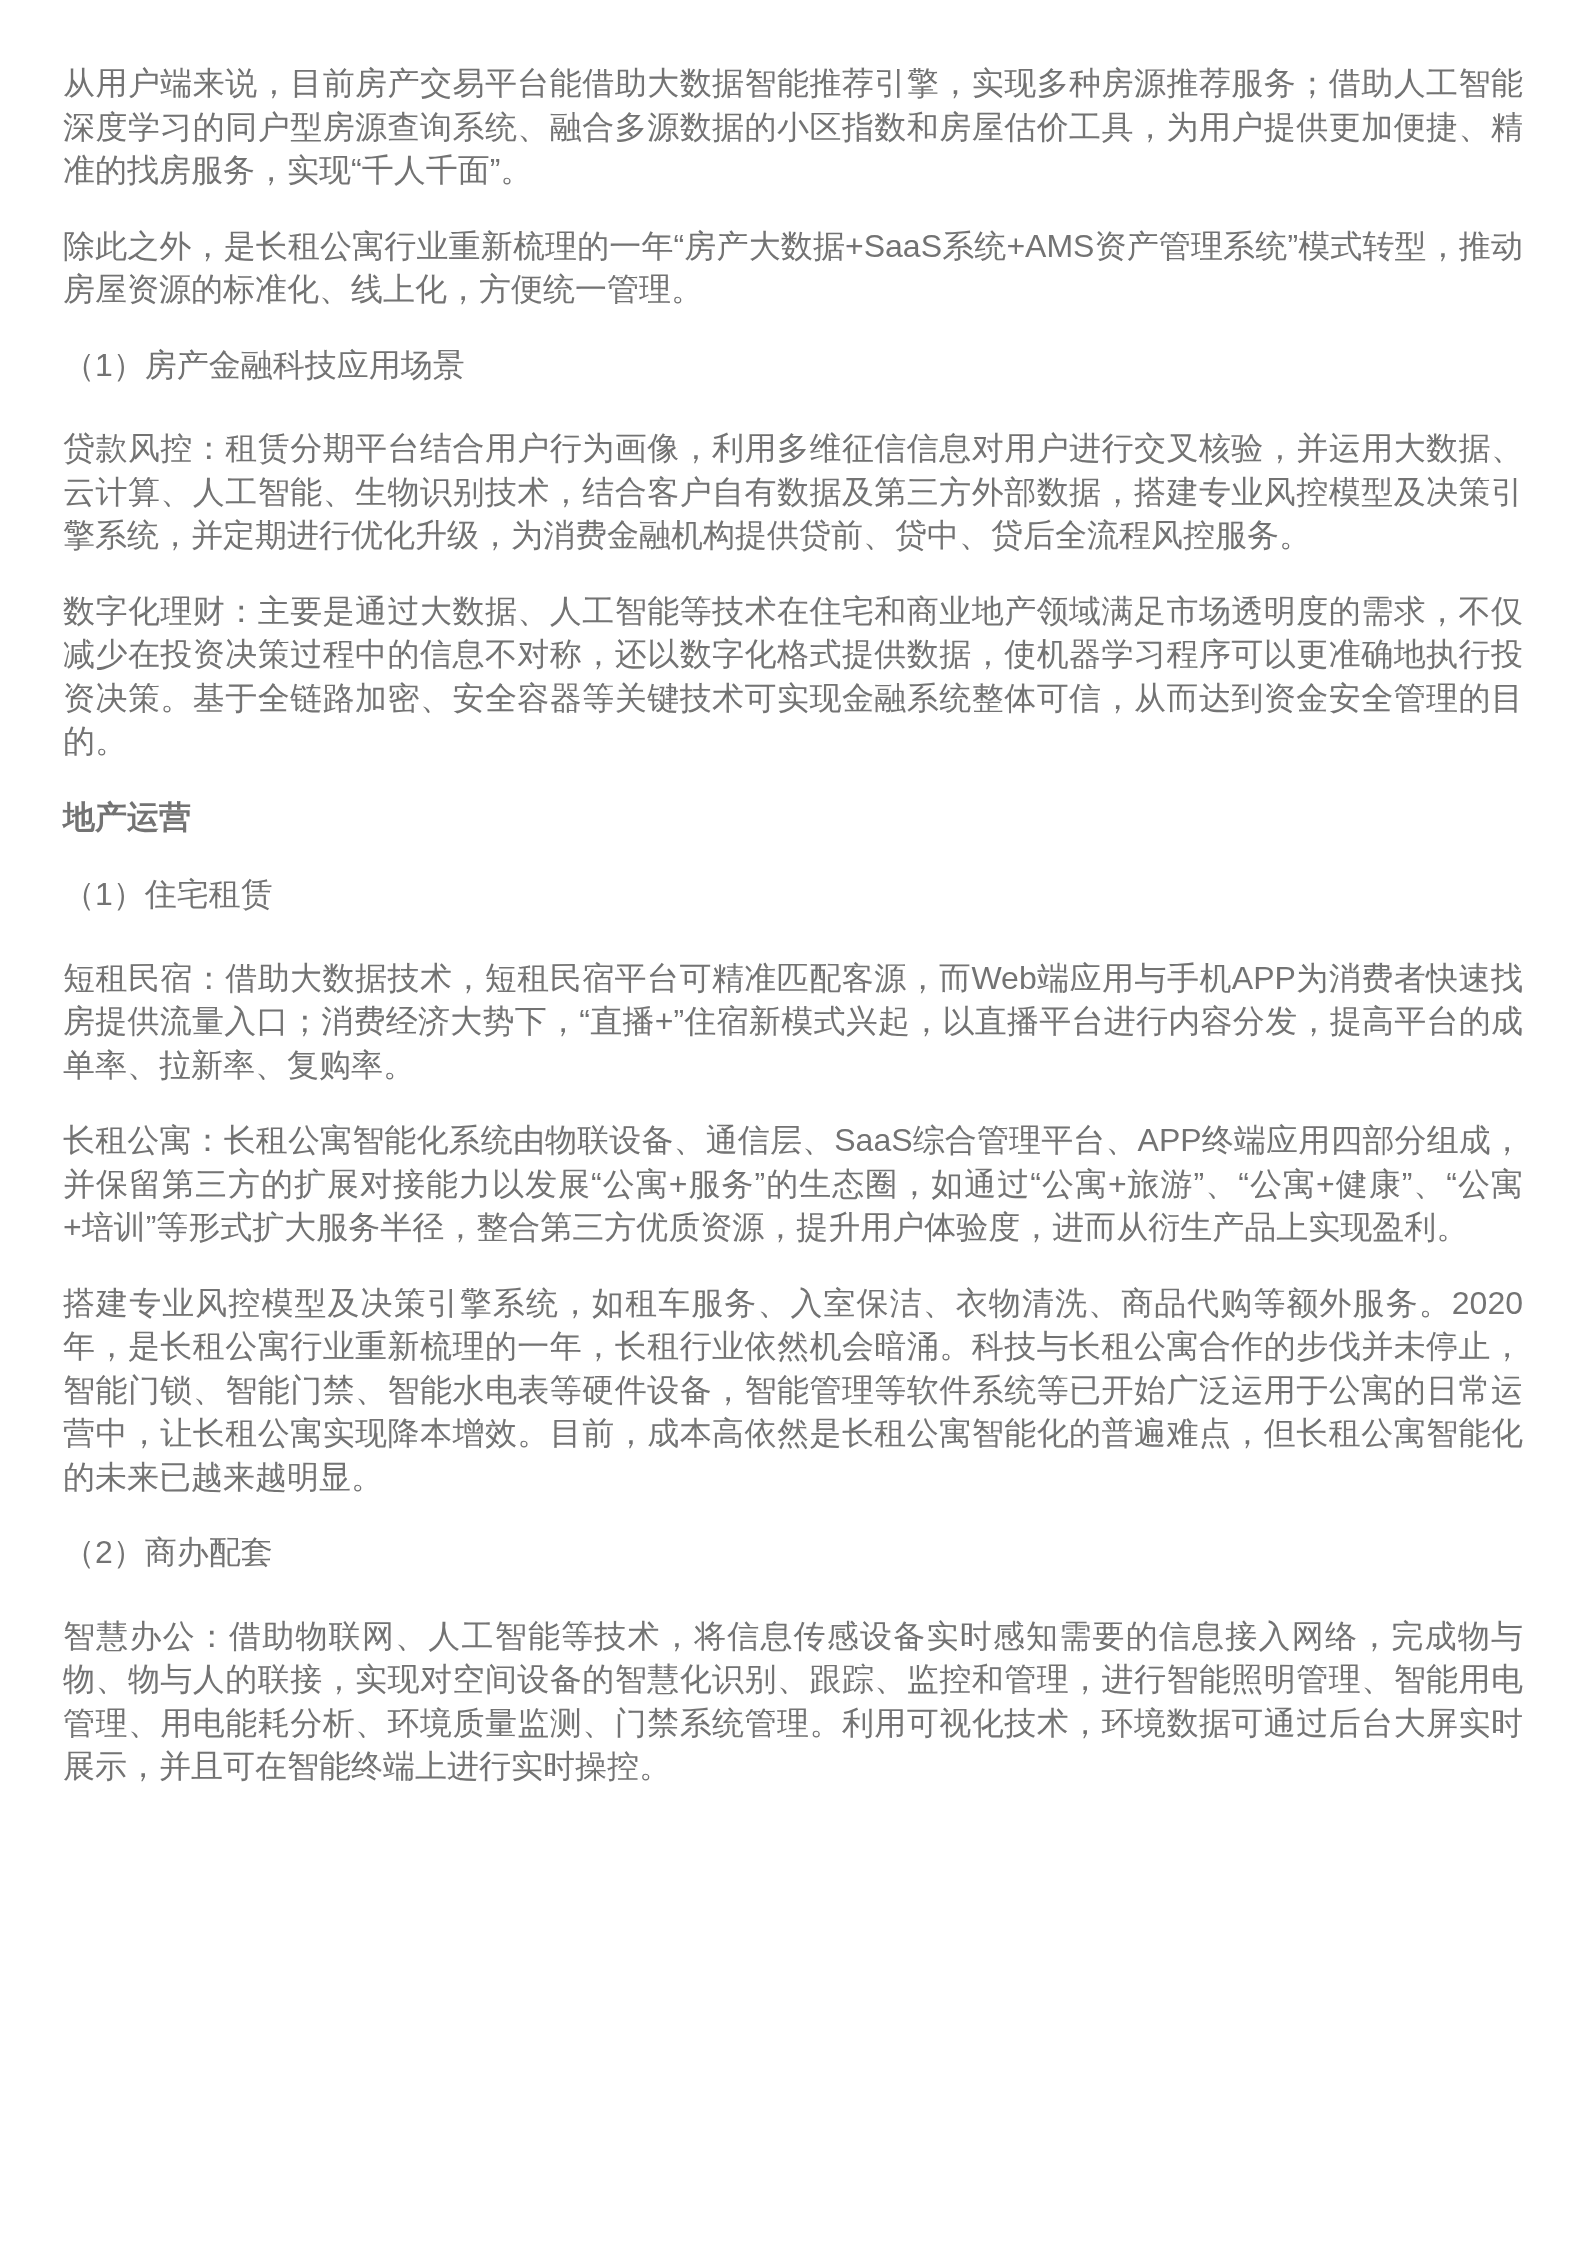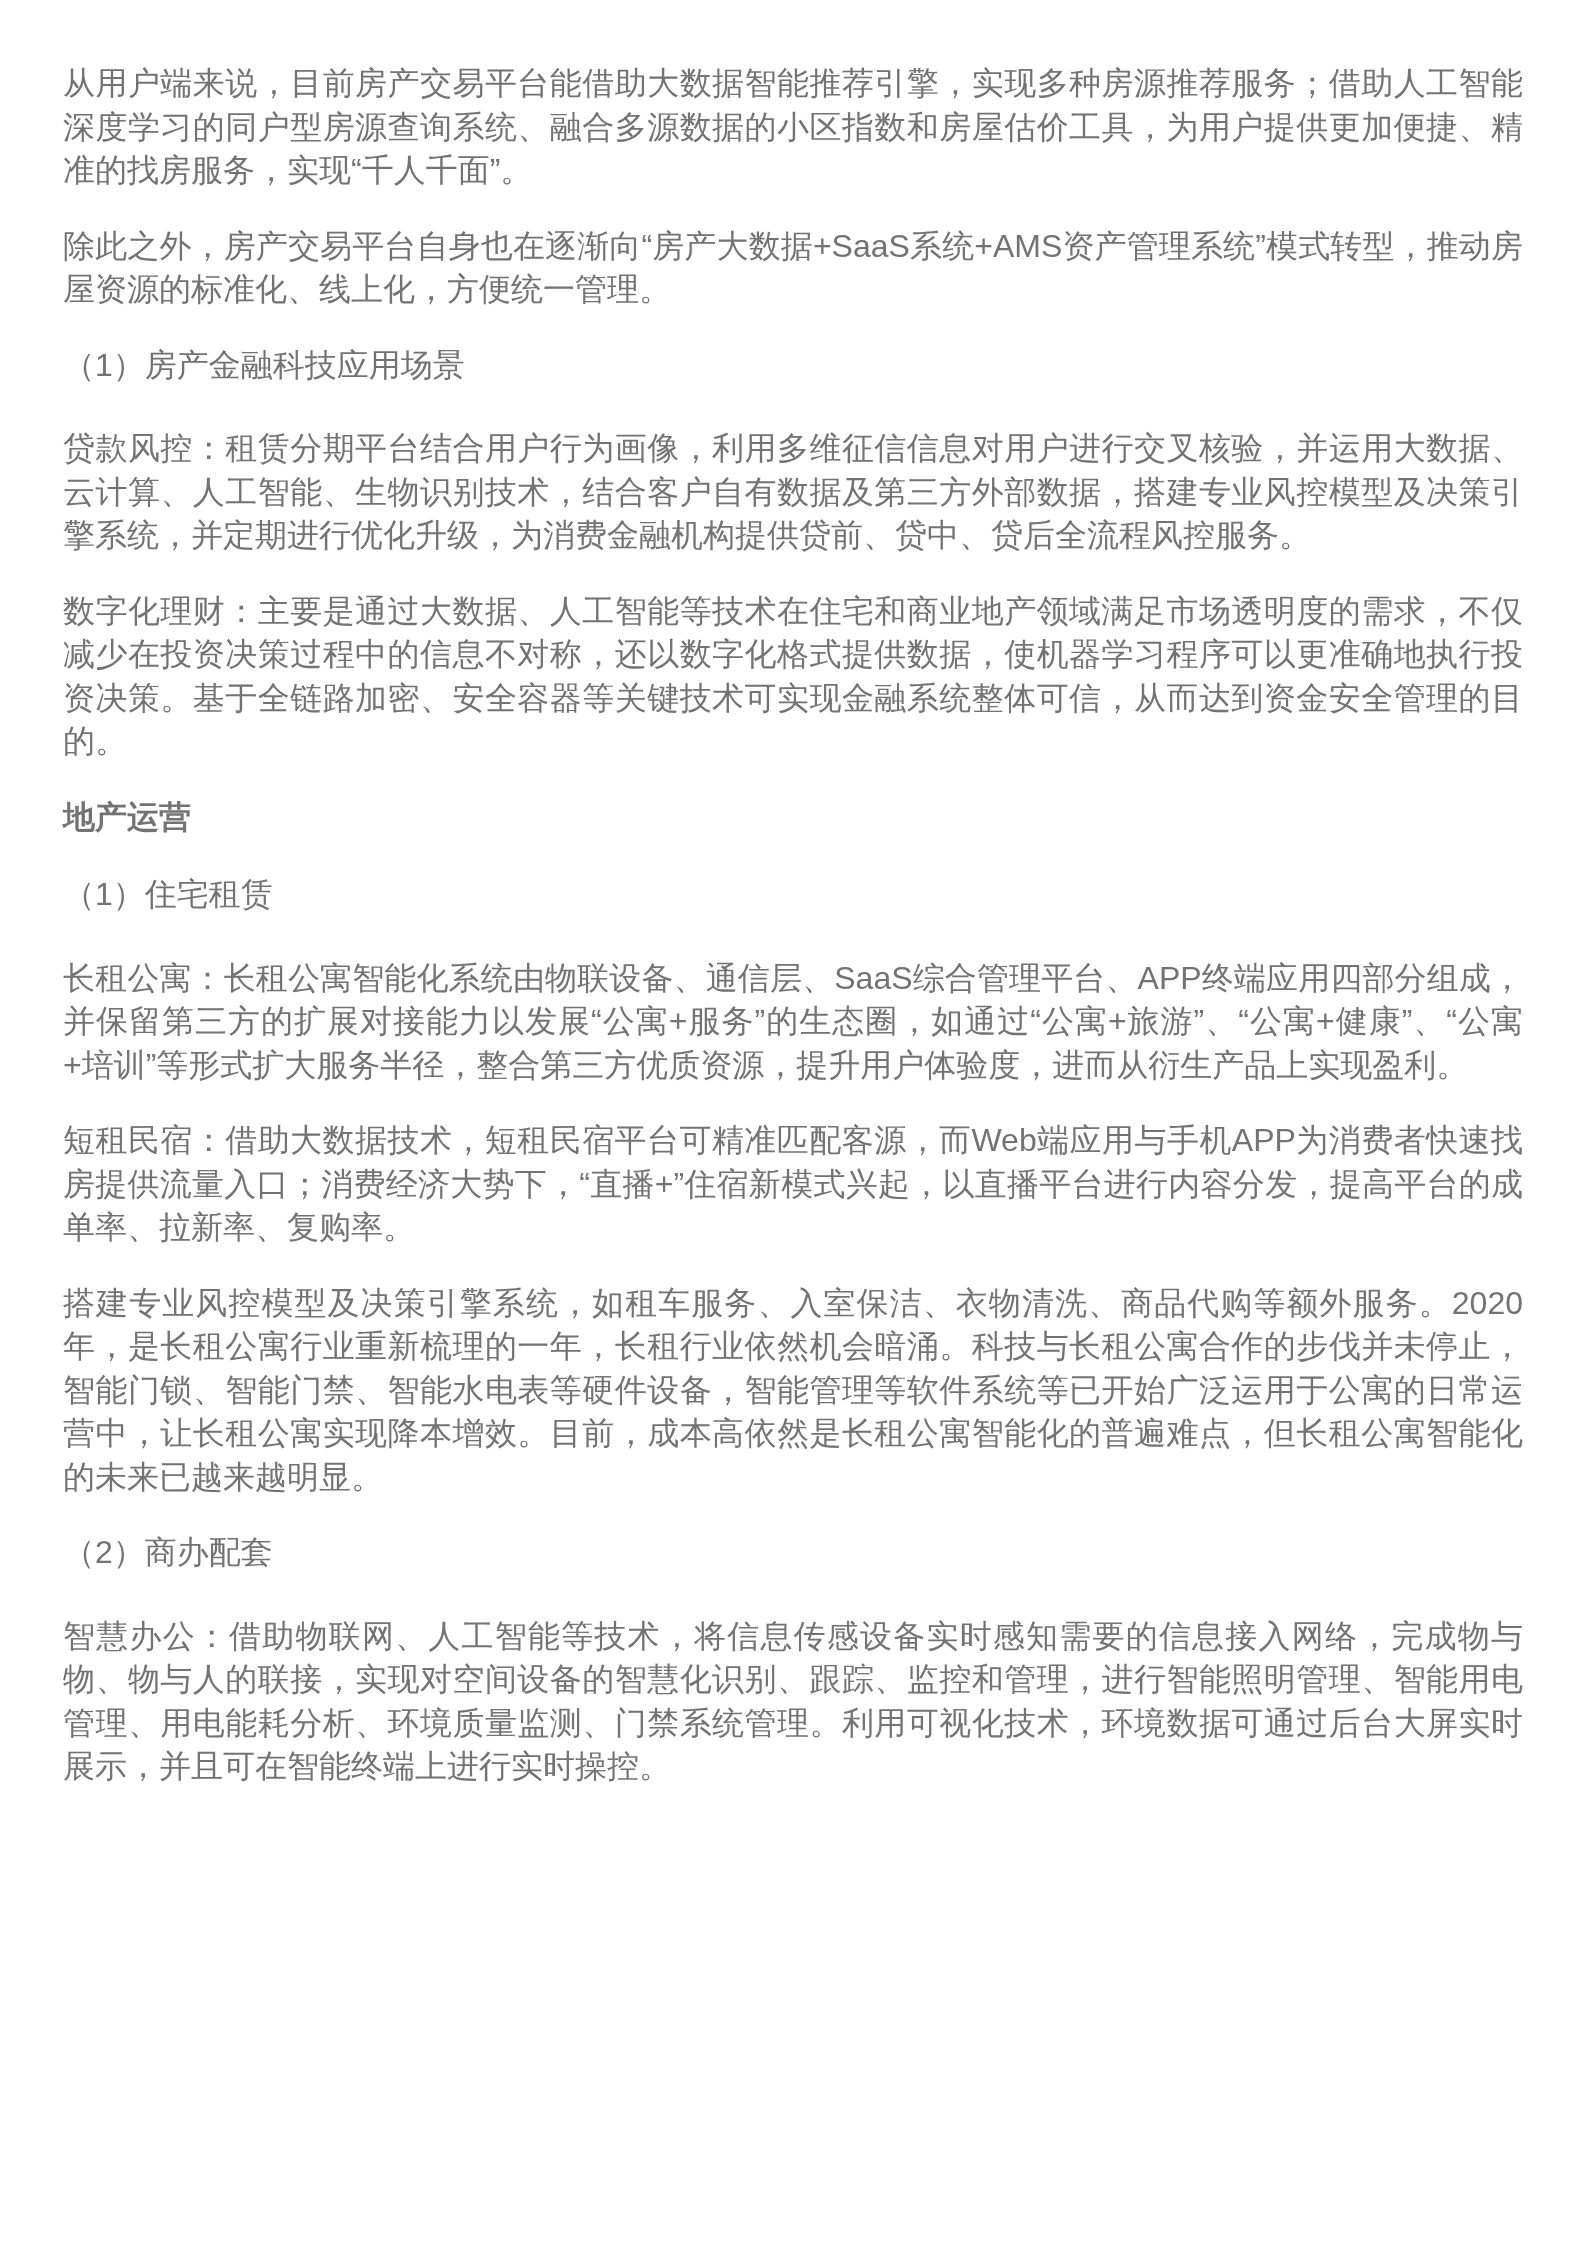--- a/index.html
+++ b/index.html
@@ -35,35 +35,35 @@
     margin: 0 0 34px 0;
     line-height: 1.36;
   }
 </style>
 </head>
 <body>
 
 <div class="page">
   <p class="para">从用户端来说，目前房产交易平台能借助大数据智能推荐引擎，实现多种房源推荐服务；借助人工智能深度学习的同户型房源查询系统、融合多源数据的小区指数和房屋估价工具，为用户提供更加便捷、精准的找房服务，实现“千人千面”。</p>
 
-  <p class="para">除此之外，房产交易平台自身也在逐渐向“房产大数据+SaaS系统+AMS资产管理系统”模式转型，推动房屋资源的标准化、线上化，方便统一管理。</p>
+  <p class="para">除此之外，是长租公寓行业重新梳理的一年“房产大数据+SaaS系统+AMS资产管理系统”模式转型，推动房屋资源的标准化、线上化，方便统一管理。</p>
 
   <p class="para subheading">（1）房产金融科技应用场景</p>
 
   <p class="para">贷款风控：租赁分期平台结合用户行为画像，利用多维征信信息对用户进行交叉核验，并运用大数据、云计算、人工智能、生物识别技术，结合客户自有数据及第三方外部数据，搭建专业风控模型及决策引擎系统，并定期进行优化升级，为消费金融机构提供贷前、贷中、贷后全流程风控服务。</p>
 
   <p class="para">数字化理财：主要是通过大数据、人工智能等技术在住宅和商业地产领域满足市场透明度的需求，不仅减少在投资决策过程中的信息不对称，还以数字化格式提供数据，使机器学习程序可以更准确地执行投资决策。基于全链路加密、安全容器等关键技术可实现金融系统整体可信，从而达到资金安全管理的目的。</p>
 
   <h2 class="heading-bold">地产运营</h2>
 
   <p class="para subheading">（1）住宅租赁</p>
 
+  <p class="para">短租民宿：借助大数据技术，短租民宿平台可精准匹配客源，而Web端应用与手机APP为消费者快速找房提供流量入口；消费经济大势下，“直播+”住宿新模式兴起，以直播平台进行内容分发，提高平台的成单率、拉新率、复购率。</p>
+
   <p class="para">长租公寓：长租公寓智能化系统由物联设备、通信层、SaaS综合管理平台、APP终端应用四部分组成，并保留第三方的扩展对接能力以发展“公寓+服务”的生态圈，如通过“公寓+旅游”、“公寓+健康”、“公寓+培训”等形式扩大服务半径，整合第三方优质资源，提升用户体验度，进而从衍生产品上实现盈利。</p>
-
-  <p class="para">短租民宿：借助大数据技术，短租民宿平台可精准匹配客源，而Web端应用与手机APP为消费者快速找房提供流量入口；消费经济大势下，“直播+”住宿新模式兴起，以直播平台进行内容分发，提高平台的成单率、拉新率、复购率。</p>
 
   <p class="para">搭建专业风控模型及决策引擎系统，如租车服务、入室保洁、衣物清洗、商品代购等额外服务。2020年，是长租公寓行业重新梳理的一年，长租行业依然机会暗涌。科技与长租公寓合作的步伐并未停止，智能门锁、智能门禁、智能水电表等硬件设备，智能管理等软件系统等已开始广泛运用于公寓的日常运营中，让长租公寓实现降本增效。目前，成本高依然是长租公寓智能化的普遍难点，但长租公寓智能化的未来已越来越明显。</p>
 
   <p class="para subheading">（2）商办配套</p>
 
   <p class="para">智慧办公：借助物联网、人工智能等技术，将信息传感设备实时感知需要的信息接入网络，完成物与物、物与人的联接，实现对空间设备的智慧化识别、跟踪、监控和管理，进行智能照明管理、智能用电管理、用电能耗分析、环境质量监测、门禁系统管理。利用可视化技术，环境数据可通过后台大屏实时展示，并且可在智能终端上进行实时操控。</p>
 
 </div>
 
 </body></html>

